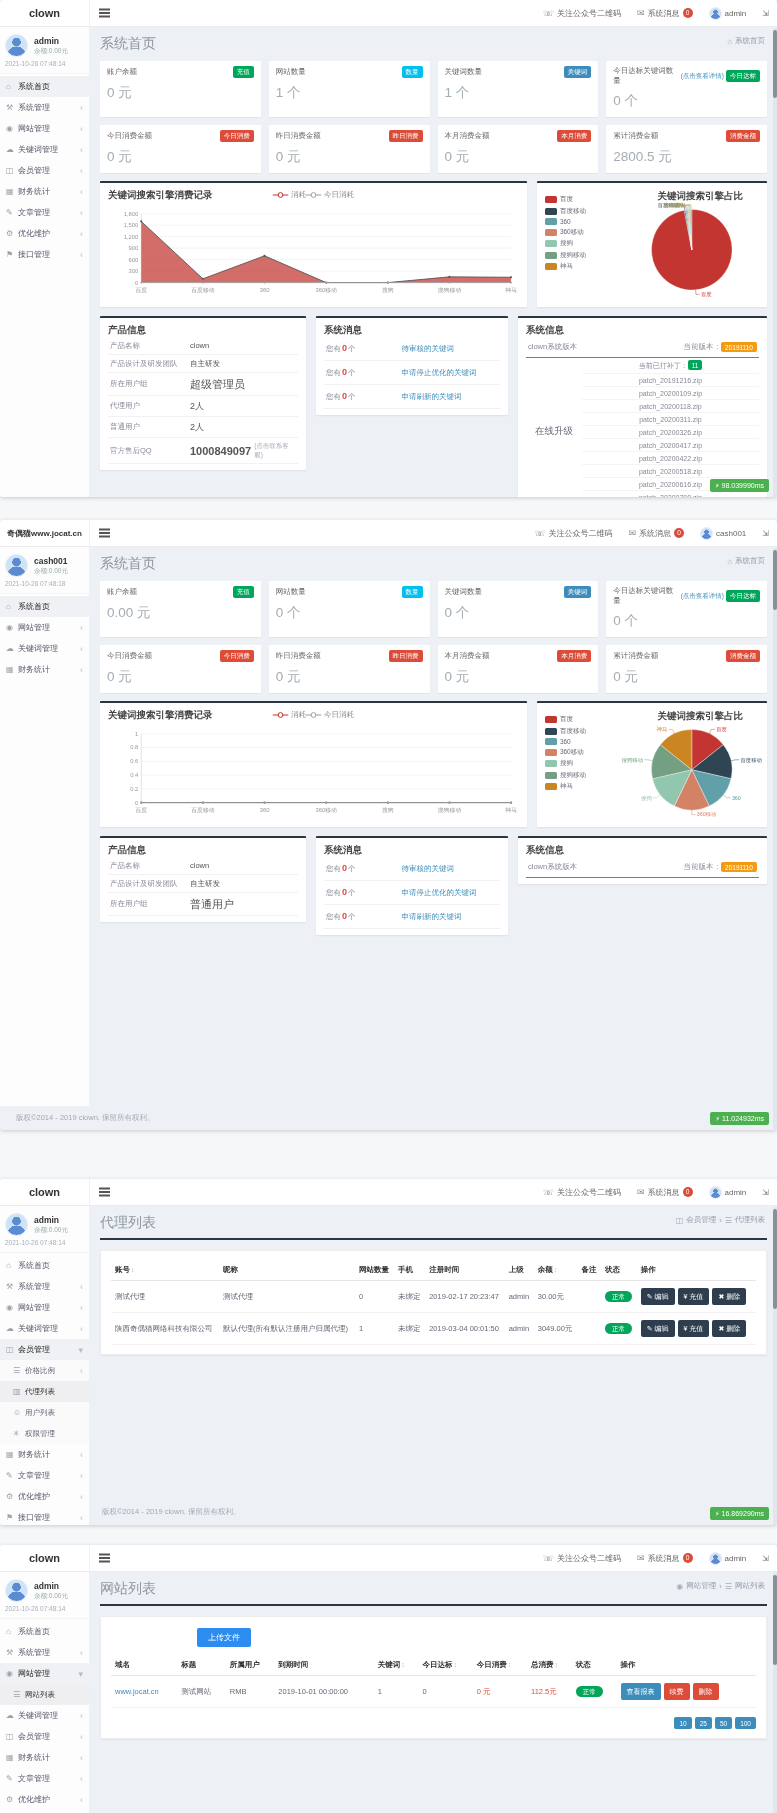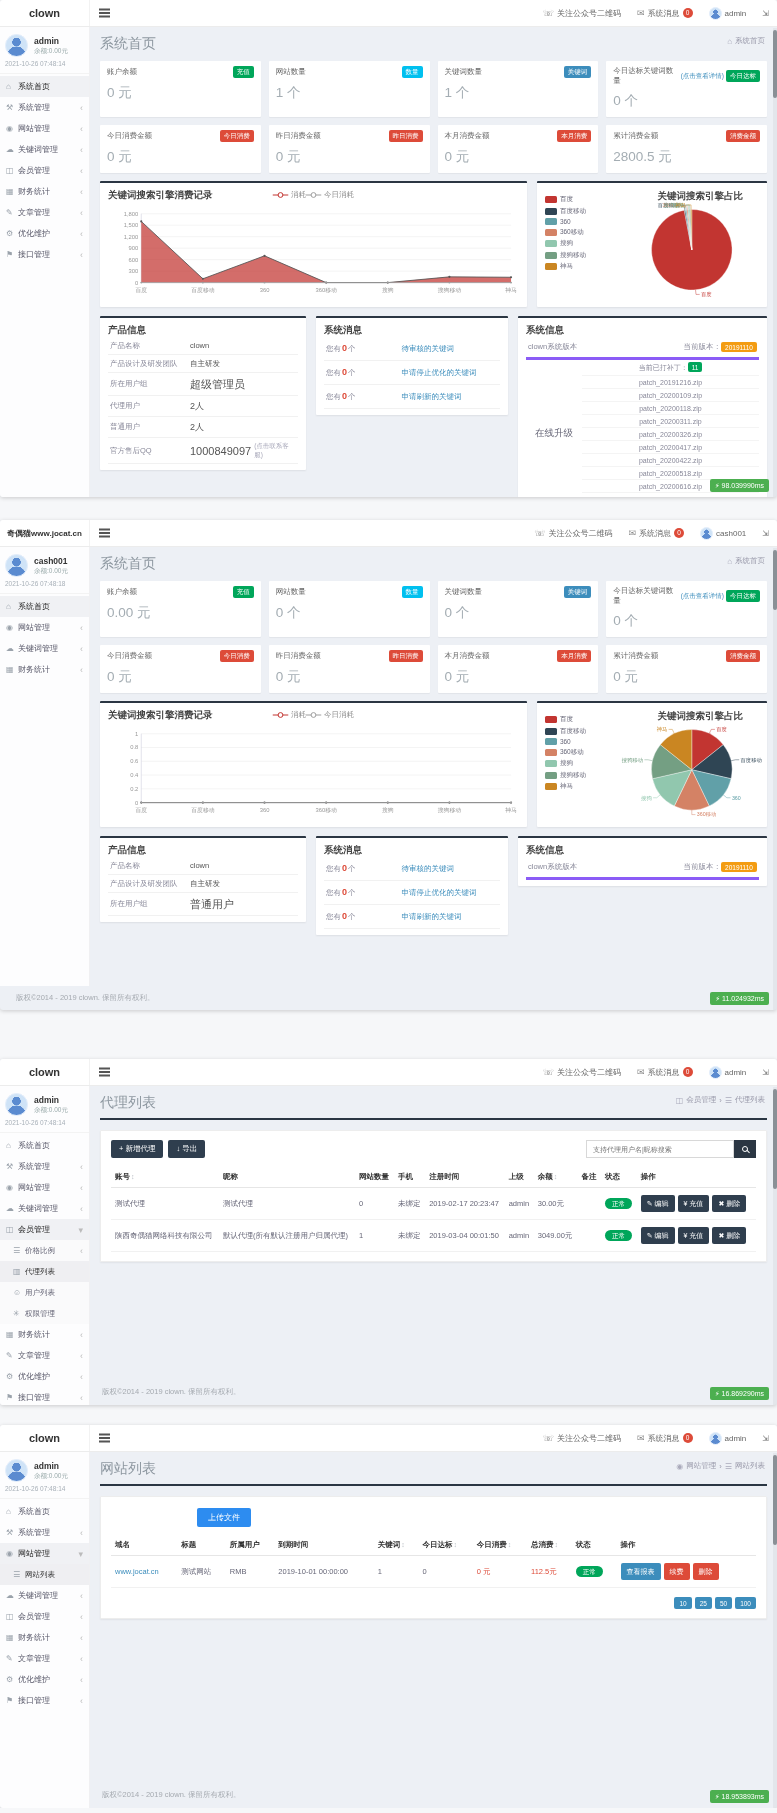--- a/index.html
+++ b/index.html
@@ -1,20 +1,20 @@
 <!DOCTYPE html>
 <html><head>
 <meta charset="utf-8">
 <style>
   html,body{margin:0;padding:0;background:#f6f7f9;}
   body{width:777px;font-family:"Liberation Sans","DejaVu Sans",sans-serif;-webkit-font-smoothing:antialiased;}
   *{box-sizing:border-box;}
   .shot{position:relative;width:777px;background:#edf0f5;box-shadow:0 1px 4px rgba(0,0,0,.18);border-radius:3px;overflow:hidden;display:flex;flex-direction:column;}
   #s1{height:497px;}
-  #s2{height:490px;margin-top:23px;}
+  #s2{height:610px;margin-top:23px;}
   #s3{height:346px;margin-top:49px;}
   #s4{height:383px;margin-top:20px;}
   
   .topbar{height:27px;background:#fff;display:flex;align-items:center;border-bottom:1px solid #ececec;flex-shrink:0;}
   .brand{width:90px;align-self:stretch;display:flex;align-items:center;justify-content:center;font-weight:700;font-size:11px;color:#333;border-right:1px solid #f2f2f2;white-space:nowrap;}
   #s2 .brand{font-size:8px;}
   .hamb{width:28px;height:27px;display:flex;align-items:center;justify-content:center;cursor:pointer;}
   .hamb i{display:block;width:11px;height:1.5px;background:#555;box-shadow:0 3.5px 0 #555,0 -3.5px 0 #555;}
   .tb-right{margin-left:auto;display:flex;align-items:center;height:27px;}
   .tb-item{font-size:8px;color:#666;padding:0 8px;display:flex;align-items:center;gap:3px;height:27px;cursor:pointer;white-space:nowrap;}
@@ -72,26 +72,26 @@
   .pie-legend .li{display:flex;align-items:center;gap:3px;cursor:pointer;white-space:nowrap;}
   .pl-sw{width:12px;height:7px;border-radius:1.5px;flex-shrink:0;}
   .pie-svg{flex:1;height:108px;overflow:visible;}
   
   .irow{display:flex;gap:10px;align-items:flex-start;}
   .pi-box{flex:0 0 206px;} .msg-box{flex:0 0 192px;} .si-box{flex:1;min-width:0;}
   .pr{display:flex;align-items:center;border-bottom:1px solid #f1f1f1;padding:3.5px 2px;font-size:7.5px;color:#889;}
   .pr .pl{width:80px;flex-shrink:0;}
   .pr .pv{color:#555;}
   .v-link{color:#3c8dbc;font-size:11px;} .v-link-sm{color:#3c8dbc;font-size:9px;}
-  .v-red{color:#dd4b39;font-size:11px;font-weight:400;}
+  .v-red{color:#dd4b39;font-size:11px;font-weight:700;}
   .pv-extra{color:#aab;font-size:6.5px;margin-left:3px;}
   .msg-item{padding:6px 2px;border-bottom:1px solid #f1f1f1;font-size:7.5px;color:#889;cursor:pointer;}
   .m-count{color:#dd4b39;font-weight:700;margin:0 1px;font-size:9px;}
   .m-link{color:#3c8dbc;padding-left:46px;}
-  .si-row1{display:flex;justify-content:space-between;padding:5px 2px;border-bottom:3px solid #8b5cf6;font-size:7.5px;color:#889;}
+  .si-row1{display:flex;justify-content:space-between;padding:5px 2px;border-bottom:1px solid #8b5cf6;font-size:7.5px;color:#889;}
   .si-main{display:flex;}
   .si-upg{width:56px;display:flex;align-items:center;justify-content:center;font-size:9.5px;color:#667;flex-shrink:0;}
   .si-list{flex:1;min-width:0;}
   .si-li{border-bottom:1px solid #f4f4f4;padding:2.5px 0;text-align:center;font-size:7px;color:#889;}
   
   .pfoot{margin-top:auto;padding:8px 2px 2px;font-size:7.5px;color:#a5aab0;}
   .pfoot2{padding:7px 16px;font-size:7.5px;color:#a5aab0;}
   .time-badge{position:absolute;right:8px;bottom:5px;background:#4caf50;color:#fff;font-size:7px;padding:2.5px 5px;border-radius:2px;display:flex;gap:2px;align-items:center;z-index:5;}
   .time-badge .bolt{font-size:7px;}
   
@@ -875,30 +875,20 @@
           <span class="ic">◫</span>
           <span>会员管理</span>
           <span>›</span>
           <span class="ic">☰</span>
           <span>代理列表</span>
         </div>
       <div class="title-wrap">
           <h2 class="ptitle">代理列表</h2>
         </div>
       <div class="wbox">
-        <div class="tbar">
-          <button class="btn a-dark">+ 新增代理</button>
-          <button class="btn a-dark">↓ 导出</button>
-          <div class="srch">
-            <input placeholder="支持代理用户名|昵称搜索" style="">
-            <button class="sbtn">
-                <span class="mag"></span>
-              </button>
-          </div>
-        </div>
         <table class="dt">
           <thead>
               <tr>
                 <th>账号<span class="sort">↕</span></th>
                 <th>昵称</th>
                 <th>网站数量</th>
                 <th>手机</th>
                 <th>注册时间</th>
                 <th>上级</th>
                 <th>余额<span class="sort">↕</span></th>

